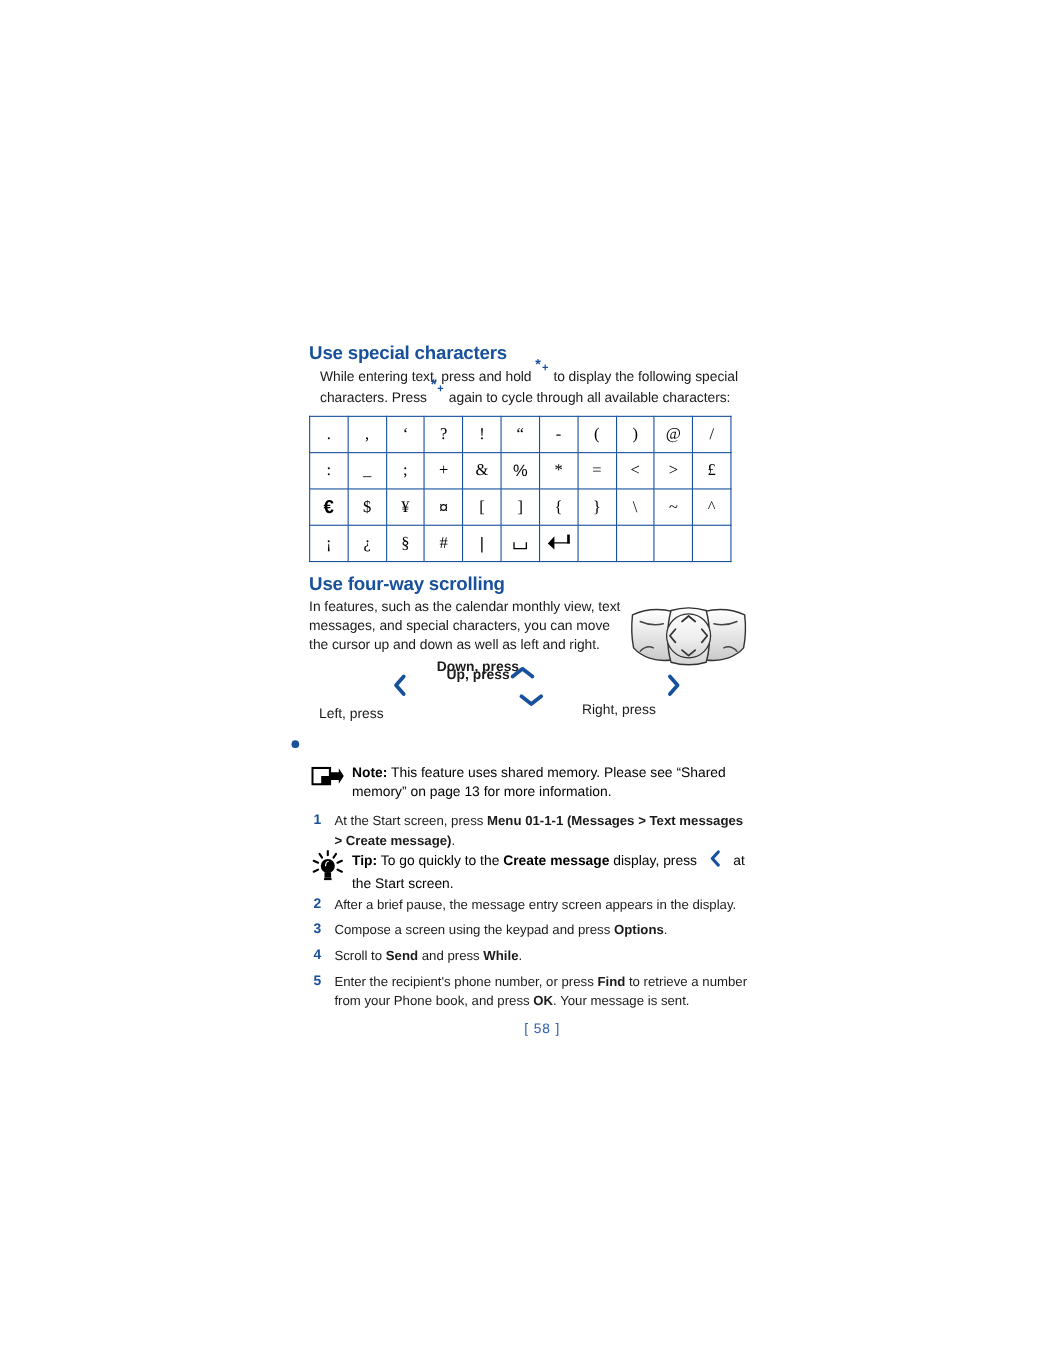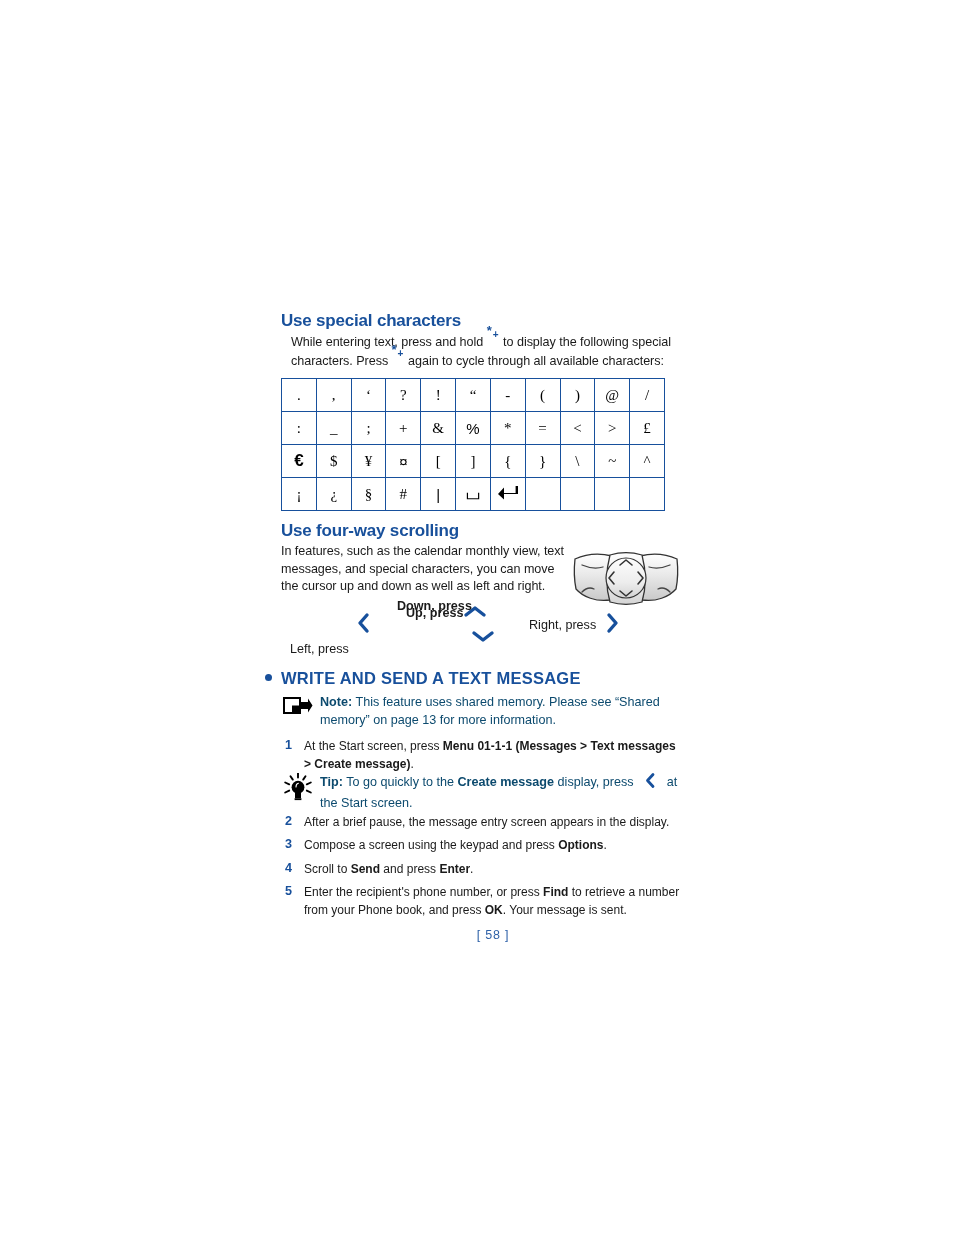--- a/index.html
+++ b/index.html
@@ -140,21 +140,21 @@
     color: #1a1a1a;
     white-space: nowrap;
   }
   .dir-label.bold { font-weight: bold; }
 
   
   .callout {
     position: absolute;
     font-size: 12.6px;
     line-height: 17.5px;
-    color: #0c4a6e;
+    color: #000000;
   }
 
   #note-icon {
     position: absolute;
     left: 283px;
     top: 697px;
     width: 30px;
     height: 17px;
   }
   #tip-icon {
@@ -325,31 +325,31 @@
 
   <div class="dir-label bold" style="left:397px; top:599px;">
     <span>Down, press</span>
   </div>
   <span style="position:absolute; left:471px; top:628px;">
     <svg width="24" height="16" viewBox="0 0 24 16" xmlns="http://www.w3.org/2000/svg">
       <path d="M3,5 L12,12 L21,5" fill="none" stroke="#17509c" stroke-width="3.4" stroke-linecap="round" stroke-linejoin="round"></path>
     </svg>
   </span>
 
-  <div class="dir-label" style="left:529px; top:618px;text-align:right;">
+  <div class="dir-label" style="left:529px; top:638px;text-align:right;">
     <span>Right, press</span>
   </div>
   <span style="position:absolute; left:605px; top:612px;">
     <svg width="16" height="22" viewBox="0 0 16 22" xmlns="http://www.w3.org/2000/svg">
       <path d="M4,3 L11,11 L4,19" fill="none" stroke="#17509c" stroke-width="3.4" stroke-linecap="round" stroke-linejoin="round"></path>
     </svg>
   </span>
 
   <div class="major-head" style="left:265px; top:669px;">
-    <span class="bullet"></span><span>WRITE AND SEND A TEXT MESSAGE</span>
+    <span class="bullet"></span>
   </div>
 
   <div id="note-icon">
     <svg width="30" height="17" viewBox="0 0 30 17" xmlns="http://www.w3.org/2000/svg">
       <path d="M1,1 L17,1 L17,16 L1,16 Z" fill="#ffffff" stroke="#000" stroke-width="2"></path>
       <path d="M9,8.5 L17,8.5 L17,16 L9,16 Z" fill="#000000"></path>
       <path d="M17,5 L25,5 L25,1.5 L29.5,8.5 L25,15.5 L25,12 L17,12 Z" fill="#000000"></path>
     </svg>
   </div>
   <div class="callout" style="left:320px; top:694px; width:362px;">
@@ -382,20 +382,20 @@
         </svg></span><span> at the Start screen.</span>
   </div>
 
   <div class="step-num" style="left:285px; top:814px;">2</div>
   <div class="step-body" style="top:814px;"><span>After a brief pause, the message entry screen appears in the display.</span></div>
 
   <div class="step-num" style="left:285px; top:837px;">3</div>
   <div class="step-body" style="top:837px;"><span>Compose a screen using the keypad and press </span><b>Options</b><span>.</span></div>
 
   <div class="step-num" style="left:285px; top:861px;">4</div>
-  <div class="step-body" style="top:861px;"><span>Scroll to </span><b>Send</b><span> and press </span><b>Enter</b><span>.</span></div>
+  <div class="step-body" style="top:861px;"><span>Scroll to </span><b>Send</b><span> and press </span><b>While</b><span>.</span></div>
 
   <div class="step-num" style="left:285px; top:884px;">5</div>
   <div class="step-body" style="top:884px;"><span>Enter the recipient's phone number, or press </span><b>Find</b><span> to retrieve a number from your Phone book, and press </span><b>OK</b><span>. Your message is sent.</span></div>
 
   <div id="page-number">[ 58 ]</div>
 
 </div>
 
 </body></html>

